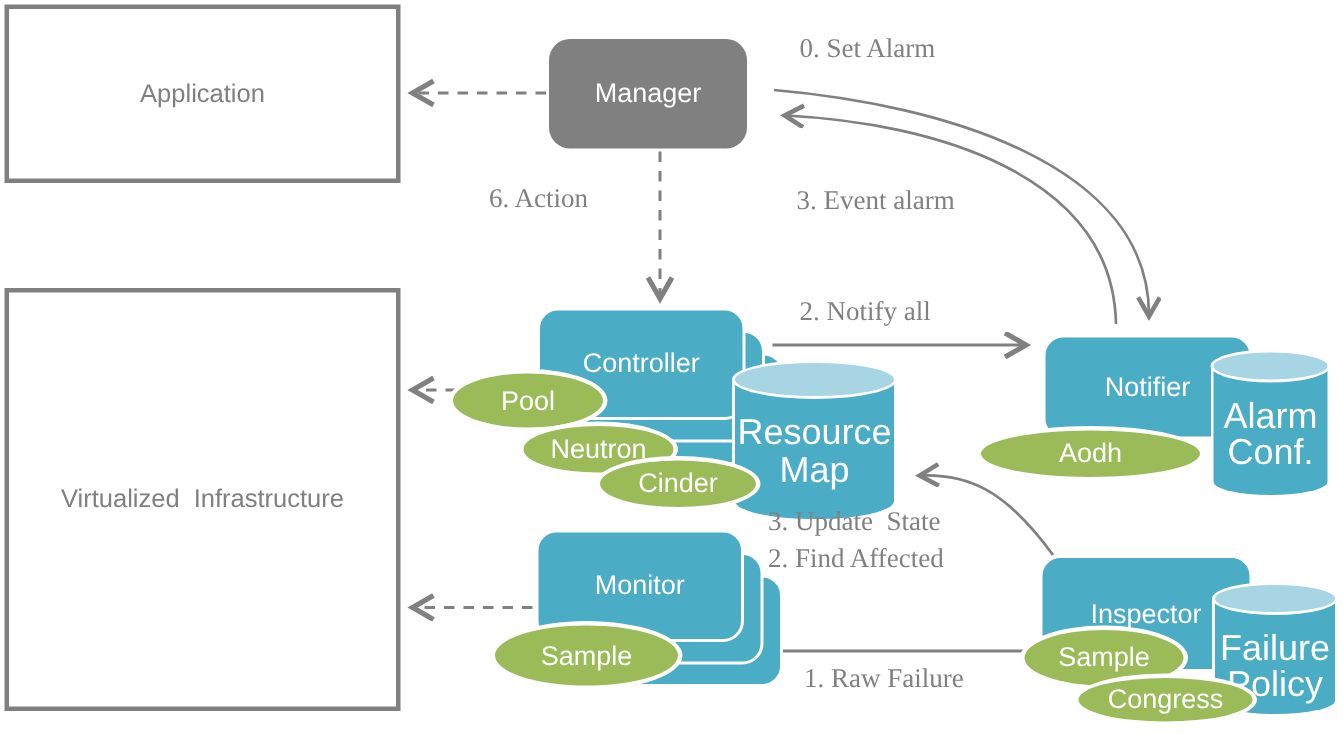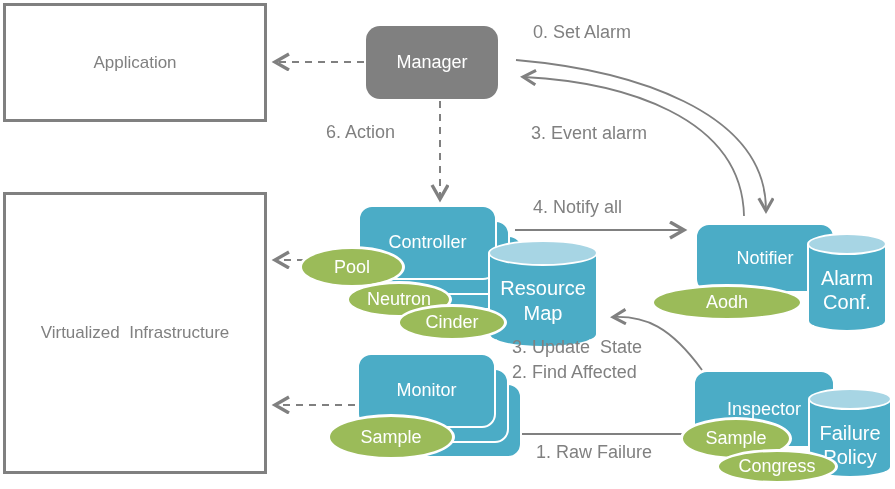--- a/index.html
+++ b/index.html
@@ -31,24 +31,24 @@
   .cyl-body{
     position:absolute;left:0;right:0;background:#4BACC6;
     border:2px solid #ffffff;border-top:none;box-sizing:border-box;
   }
   .cyl-cap{
     position:absolute;left:0;right:0;top:0;background:#A7D5E4;
     border:2px solid #ffffff;border-radius:50%;box-sizing:border-box;
   }
   .cyl-text{
     position:absolute;left:0;right:0;display:flex;flex-direction:column;
-    align-items:center;color:#ffffff;font-size:20px;line-height:25px;white-space:pre;
+    align-items:center;color:#ffffff;font-size:24px;line-height:25px;white-space:pre;
   }
   .fig-label{
-    position:absolute;color:#808080;font-size:18px;line-height:22px;white-space:pre;
+    position:absolute;color:#808080;font-size:18px;line-height:22px;white-space:pre;font-family:Liberation Serif, serif;
   }
   .two-line{display:flex;flex-direction:column;align-items:center;white-space:pre;}
   svg.arrows{position:absolute;left:0;top:0;z-index:3;pointer-events:none;}
   .z1{z-index:1}.z2{z-index:2}.z4{z-index:4}.z5{z-index:5}.z6{z-index:6}
 </style>
 </head>
 <body>
 
 <div class="canvas">
 
@@ -161,18 +161,18 @@
   <div class="gellipse z5" style="left:680px;top:417px;width:112px;height:43px">
     <span>Sample</span>
   </div>
   <div class="gellipse z5" style="left:716px;top:449px;width:122px;height:35px">
     <span>Congress</span>
   </div>
 
   <div class="fig-label z6" style="left:533px;top:21px">0. Set Alarm</div>
   <div class="fig-label z6" style="left:326px;top:121px">6. Action</div>
   <div class="fig-label z6" style="left:531px;top:122px">3. Event alarm</div>
-  <div class="fig-label z6" style="left:533px;top:196px">4. Notify all</div>
+  <div class="fig-label z6" style="left:533px;top:196px">2. Notify all</div>
   <div class="fig-label z6" style="left:512px;top:336px">3. Update  State</div>
   <div class="fig-label z6" style="left:512px;top:361px">2. Find Affected</div>
   <div class="fig-label z6" style="left:536px;top:441px">1. Raw Failure</div>
 
 </div>
 
 </body></html>

